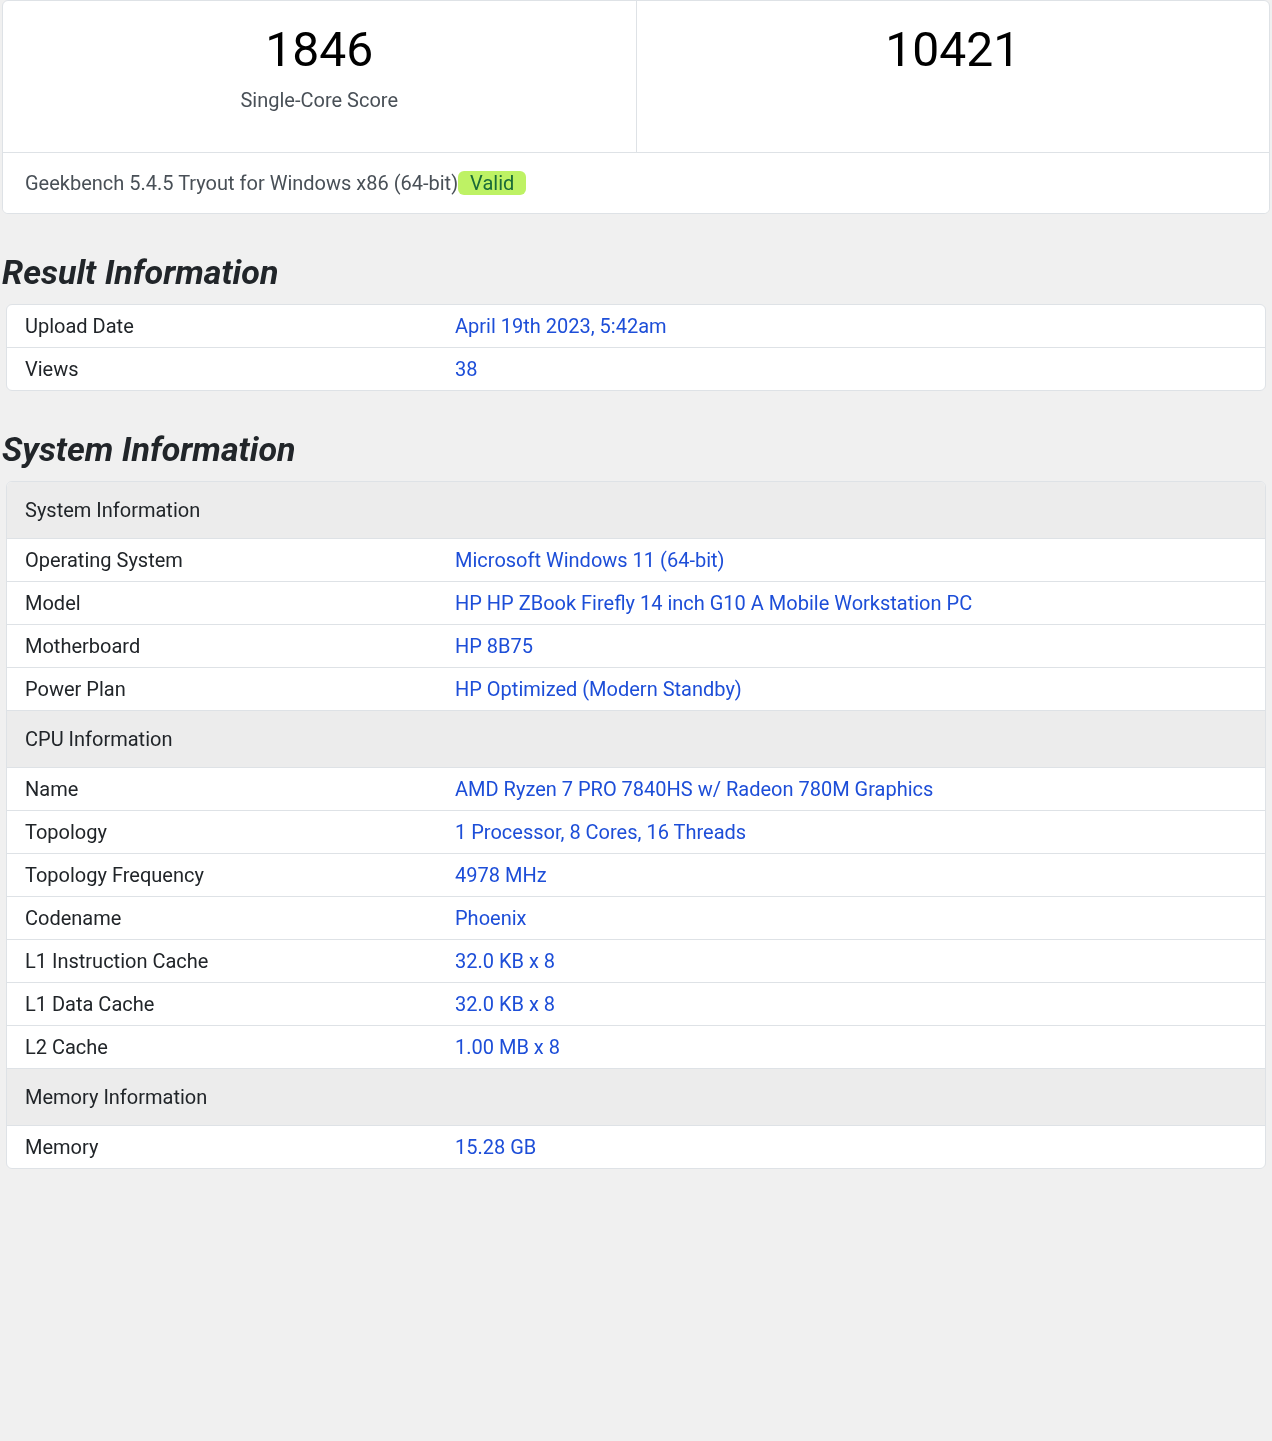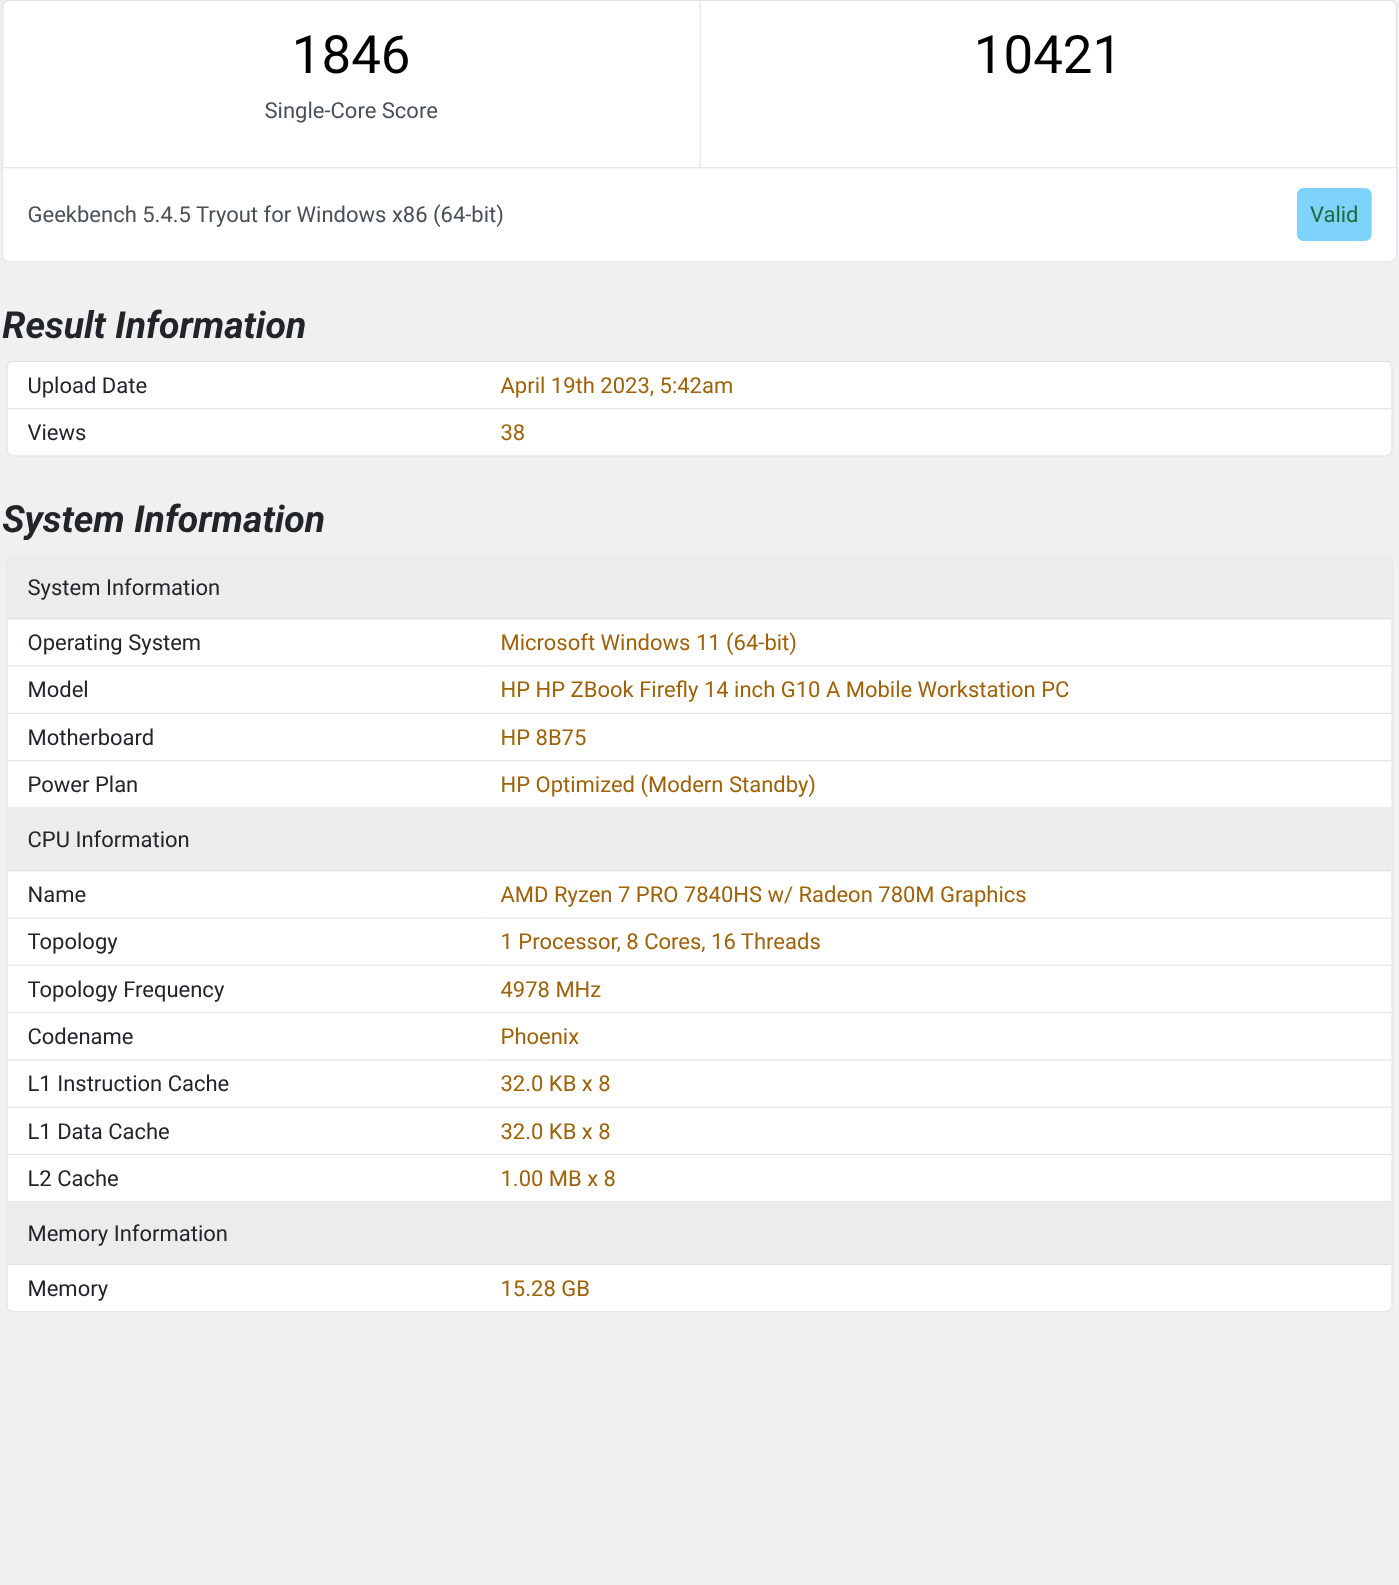--- a/index.html
+++ b/index.html
@@ -26,21 +26,20 @@
       font-weight: 400;
       color: #000000;
       margin-bottom: 10px;
     }
     .score-label {
       font-size: 20px;
       color: #495057;
     }
     .version-row {
       display: flex;
-      justify-content: space-between;
       align-items: center;
       padding: 18px 22px;
       background-color: #fff;
       border-top: 1px solid #dee2e6;
       width: 100%;
     }
     .score-wrapper {
       background-color: #fff;
       border-radius: 6px;
       border: 1px solid #dee2e6;
@@ -48,23 +47,23 @@
       overflow: hidden;
     }
     .score-top {
       display: flex;
     }
     .version-text {
       font-size: 20px;
       color: #495057;
     }
     .valid-badge {
-      background-color: #7dd3fc;
+      background-color: #bef264;
       color: #1a6b38;
-      padding: 12px 12px;
+      padding: 0 12px;
       border-radius: 6px;
       font-size: 20px;
     }
     .section-heading {
       font-size: 34px;
       font-weight: 700;
       color: #212529;
       margin: 38px 0 12px 0;
       padding: 0 2px;
       font-style: italic;
@@ -89,21 +88,21 @@
       border-bottom: 1px solid #dee2e6;
     }
     .info-table tr:last-child td {
       border-bottom: none;
     }
     .info-table td.label {
       color: #212529;
       width: 430px;
     }
     .info-table td.value {
-      color: #a16207;
+      color: #1d4ed8;
     }
     .info-table tr.subheader td {
       background-color: #ececec;
       color: #212529;
       font-size: 20px;
       padding: 16px 18px;
     }
   </style>
 </head>
 <body>

